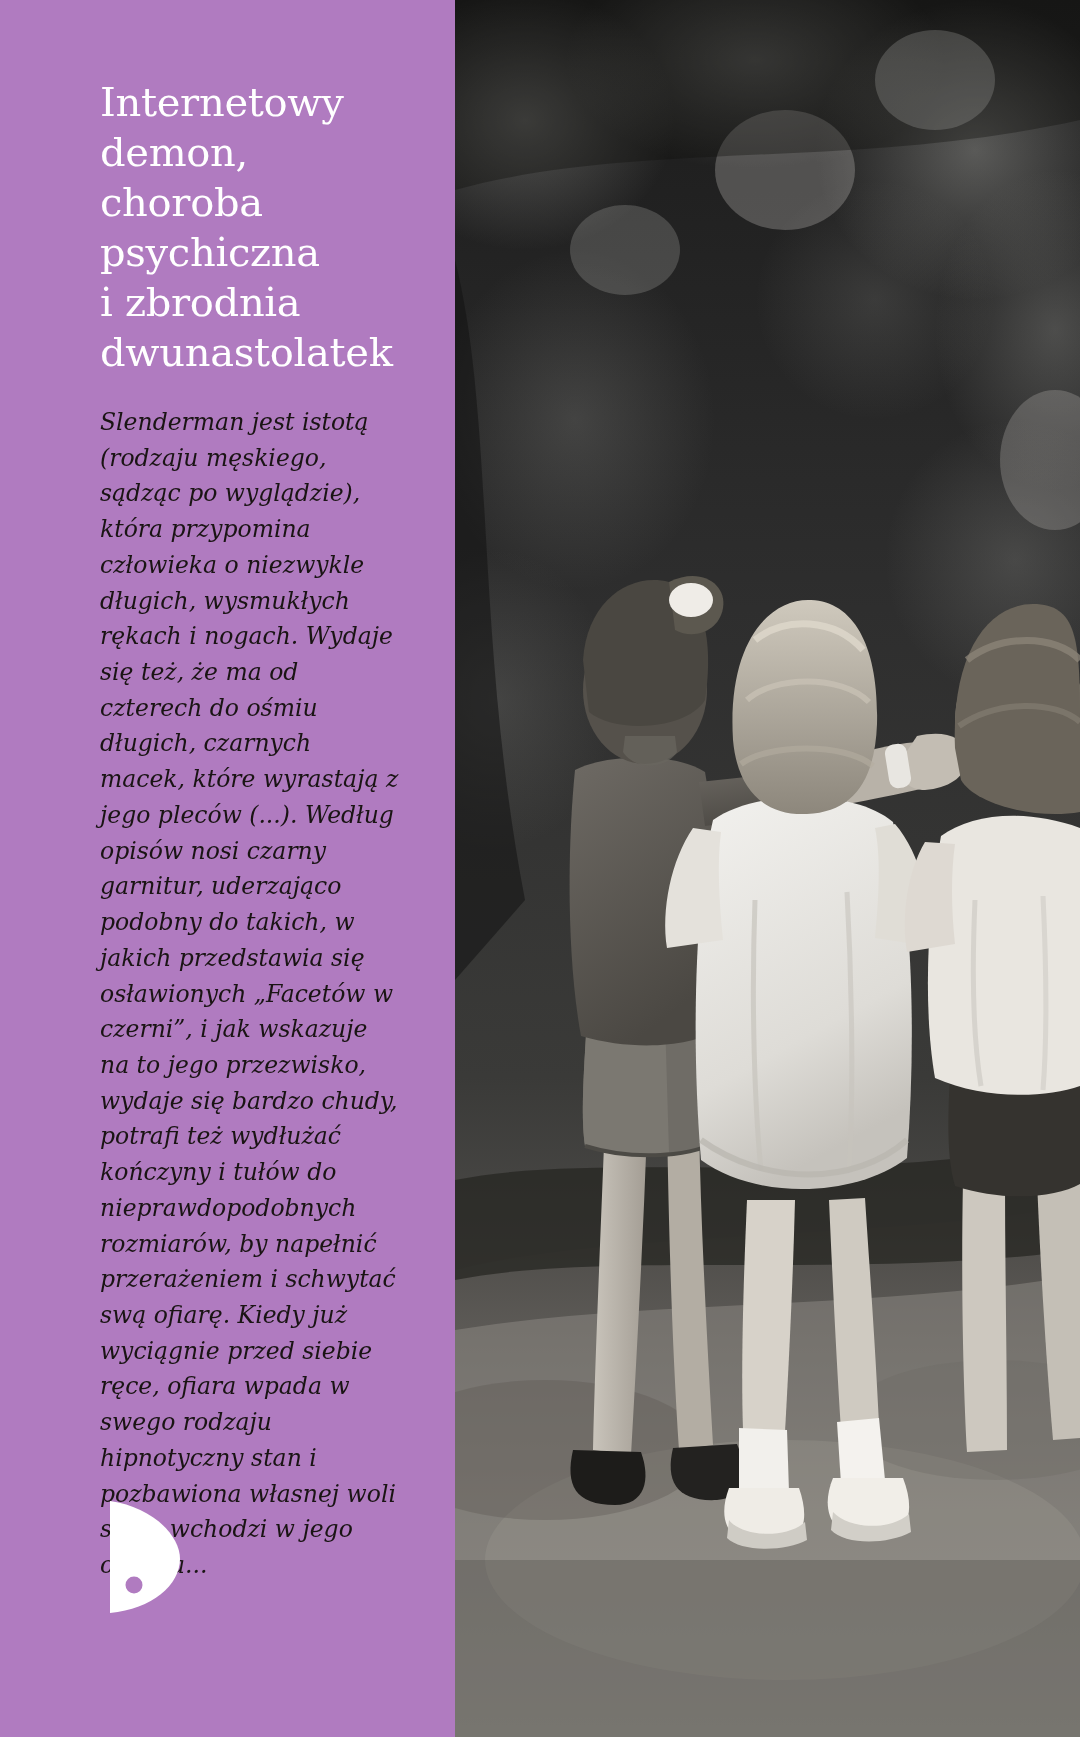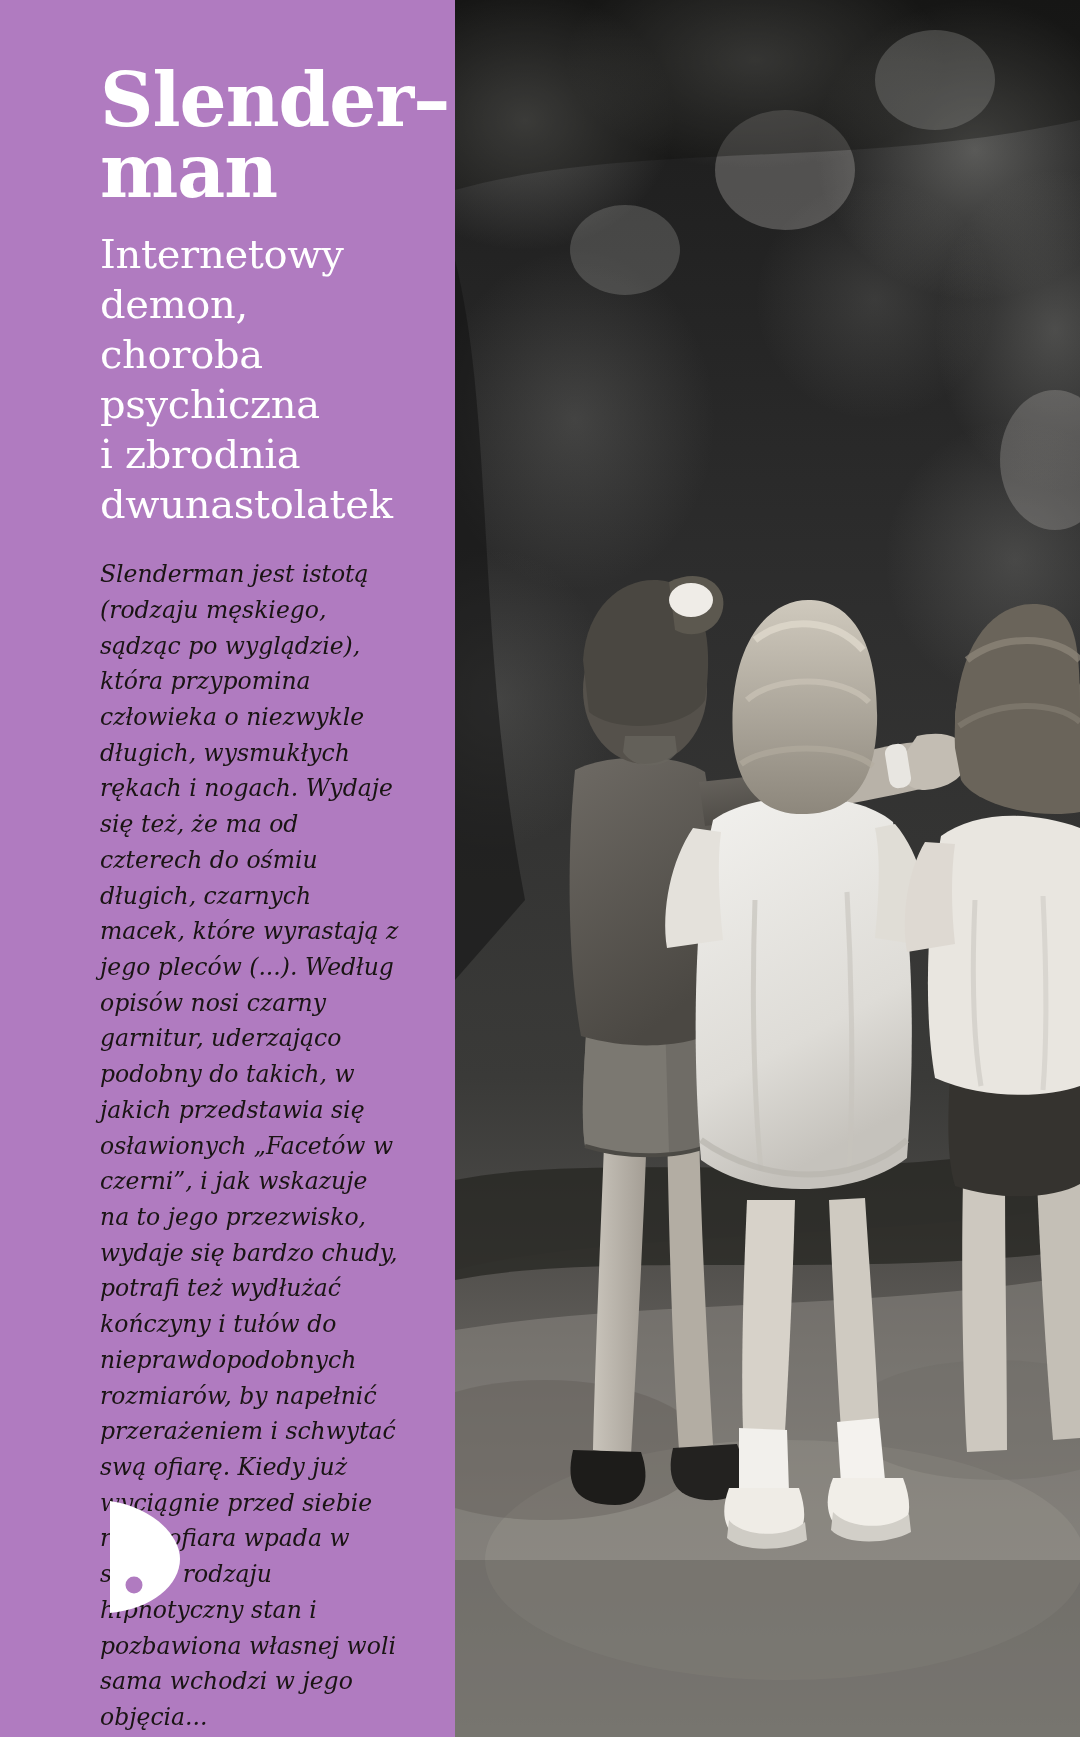--- a/index.html
+++ b/index.html
@@ -96,22 +96,20 @@
   }
   .photo svg { display: block; width: 100%; height: 100%; }
 </style>
 </head>
 <body>
 
 <div class="cover">
 
   <div class="left-panel">
 
-    <h1 class="title">Slender–
-man</h1>
 
     <h2 class="subtitle">Internetowy
 demon, choroba
 psychiczna
 i zbrodnia
 dwunastolatek</h2>
 
 
     <p class="blurb">Slenderman jest istotą (rodzaju męskiego, sądząc po wyglądzie), która przypomina człowieka o niezwykle długich, wysmukłych rękach i nogach. Wydaje się też, że ma od czterech do ośmiu długich, czarnych macek, które wyrastają z jego pleców (...). Według opisów nosi czarny garnitur, uderzająco podobny do takich, w jakich przedstawia się osławionych „Facetów w czerni”, i jak wskazuje na to jego przezwisko, wydaje się bardzo chudy, potrafi też wydłużać kończyny i tułów do nieprawdopodobnych rozmiarów, by napełnić przerażeniem i schwytać swą ofiarę. Kiedy już wyciągnie przed siebie ręce, ofiara wpada w swego rodzaju hipnotyczny stan i pozbawiona własnej woli sama wchodzi w jego objęcia...</p>
 

